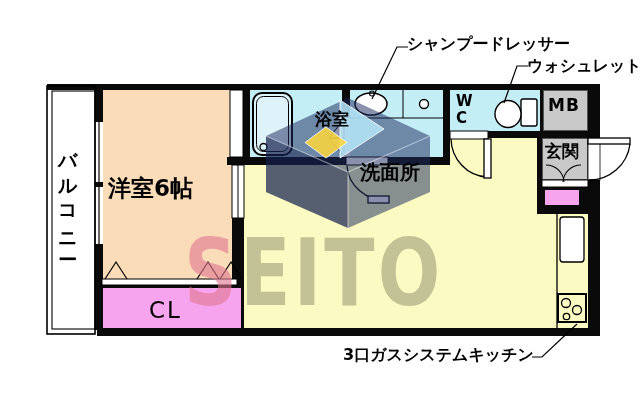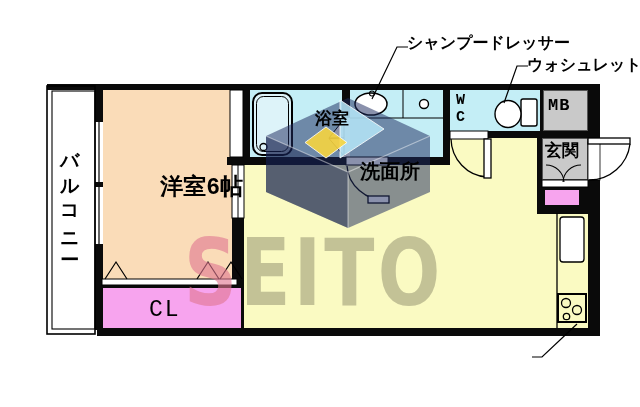--- a/index.html
+++ b/index.html
@@ -5,21 +5,21 @@
   html,body{margin:0;padding:0;background:#fff;}
   #stage{position:relative;width:640px;height:407px;overflow:hidden;background:#fff;
          font-family:"DejaVu Sans","Liberation Sans",sans-serif;}
   .room{position:absolute;z-index:1;}
   .room.peach{background:#fadcb8;}
   .room.yellow{background:#fafac2;}
   .room.cyan{background:#c4eef6;}
   .room.pink{background:#f7a4ee;border:3px solid #0a0a0a;box-sizing:border-box;}
   .room.gray{background:#c9c9c9;border:1px solid #555;box-sizing:border-box;}
   svg.overlay{position:absolute;left:0;top:0;z-index:5;}
-  .lbl{position:absolute;z-index:10;color:#000;font-weight:bold;line-height:1.15;white-space:nowrap;font-family:Liberation Mono, monospace;}
+  .lbl{position:absolute;z-index:10;color:#000;font-weight:bold;line-height:1.15;white-space:nowrap;}
   .lbl.v{writing-mode:vertical-rl;text-orientation:upright;letter-spacing:6px;white-space:normal;}
   #watermark{position:absolute;left:184px;top:228px;z-index:6;font-size:92px;font-weight:bold;
              letter-spacing:4px;line-height:1;transform:scaleX(0.8);transform-origin:left top;
              white-space:nowrap;pointer-events:none;}
   #watermark .s1{color:rgba(225,120,145,0.62);}
   #watermark .s2{color:rgba(150,148,115,0.55);}
 </style>
 </head>
 <body>
 
@@ -129,24 +129,25 @@
       <polygon points="266,136 348,172 348,228 266,192" fill="rgba(12,22,66,0.40)"></polygon>
       <path d="M266,136 L348,172 L430,136 M348,172 L348,228" fill="none" stroke="rgba(255,255,255,0.45)" stroke-width="1.2"></path>
       <polygon points="340,100 384,129 340,158" fill="rgba(180,228,246,0.88)" stroke="rgba(255,255,255,0.8)" stroke-width="1"></polygon>
       <polygon points="326,127 347,142.5 326,158 305,142.5" fill="rgba(250,214,60,0.88)" stroke="rgba(255,255,255,0.8)" stroke-width="1"></polygon>
     </g>
   </svg>
 
   <div id="watermark"><span class="s1">S</span><span class="s2">EITO</span></div>
 
   <div class="lbl v" style="left:57px;top:138px;font-size:19px;">バルコニー</div>
-  <div class="lbl" style="left:108px;top:175px;width:135px;text-align:right;font-size:23px;">洋室6帖</div>
+  <div class="lbl" style="left:108px;top:175px;width:135px;text-align:left;font-size:23px;">洋室6帖</div>
   <div class="lbl" style="left:294px;top:110px;font-size:17px;padding-left:21px;">浴室</div>
   <div class="lbl" style="left:360px;top:125px;font-size:20px;margin-top:36px;">洗面所</div>
   <div class="lbl" style="left:456px;top:93px;width:16px;font-size:15px;white-space:normal;word-break:break-all;line-height:1.1;">WC</div>
   <div class="lbl" style="left:548px;top:96px;font-size:17px;letter-spacing:1px;">MB</div>
   <div class="lbl" style="left:545px;top:142px;font-size:17px;">玄関</div>
   <div class="lbl" style="left:149px;top:297px;font-size:23px;letter-spacing:2px;font-weight:normal;">CL</div>
 
   <div class="lbl" style="left:407px;top:35px;font-size:16px;">シャンプードレッサー</div>
   <div class="lbl" style="left:527px;top:57px;font-size:16px;">ウォシュレット</div>
+  <div class="lbl" style="left:343px;top:346px;font-size:16px;">3口ガスシステムキッチン</div>
 
 </div>
 
 </body></html>

